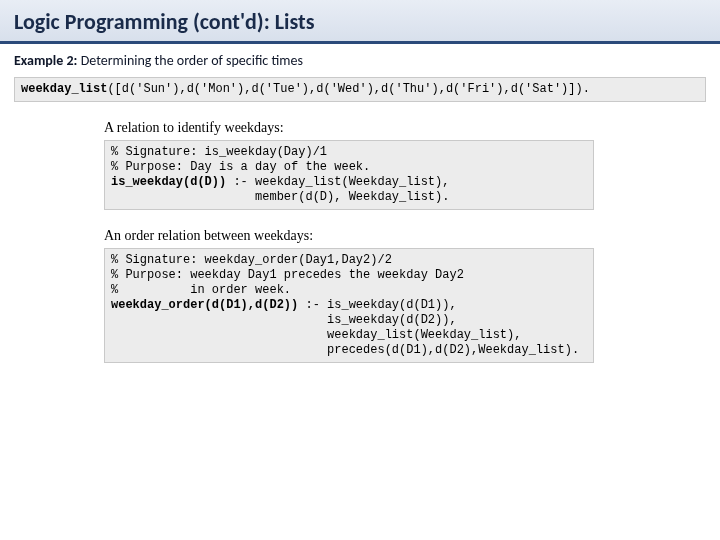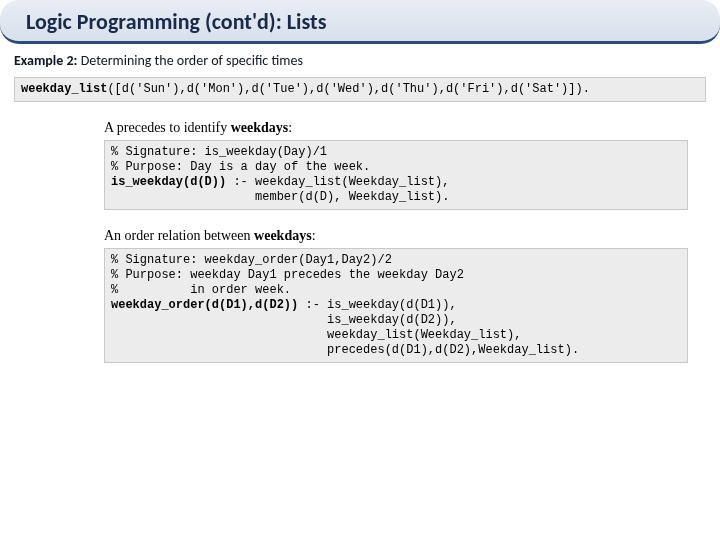--- a/index.html
+++ b/index.html
@@ -6,22 +6,21 @@
   body {
     width: 720px;
     height: 540px;
     background: #fff;
     font-family: Calibri, Arial, sans-serif;
     overflow: hidden;
   }
   .header {
     background: linear-gradient(to bottom, #e8edf5 0%, #d8e0ec 100%);
     border-bottom: 3px solid #2b4a7a;
-    padding: 8px 14px 6px 26px;
-    border-radius: 19px;
+    padding: 8px 14px 6px 14px;
   }
   .title {
     font-size: 22px;
     font-weight: bold;
     color: #1a2b4a;
   }
   .content {
     padding: 8px 14px 0 14px;
   }
   .example-line {
@@ -45,31 +44,31 @@
   .sub-section {
     margin-left: 90px;
     margin-top: 18px;
   }
   .sub-heading {
     font-family: "Times New Roman", serif;
     font-size: 14px;
     color: #000;
     margin-bottom: 4px;
   }
-  .sub-heading .bold { font-weight: bold; }
+  .sub-heading .bold { font-weight: normal; }
   .sub-code {
     background: #ececec;
     border: 1px solid #c9c9c9;
     font-family: "Courier New", monospace;
     font-size: 12px;
     color: #000;
     padding: 4px 6px;
     white-space: pre;
     line-height: 1.25;
-    width: 584px;
+    width: 490px;
   }
   .sub-code .kw { font-weight: bold; }
 </style>
 </head>
 <body>
 
 <div class="header">
   <div class="title">Logic Programming (cont'd):   Lists</div>
 </div>
 
@@ -77,21 +76,21 @@
 
   <div class="example-line">
     <span class="label">Example 2:</span><span>  Determining the order of specific times</span>
   </div>
 
   <div class="code-box"><span class="kw">weekday_list</span><span>([d('Sun'),d('Mon'),d('Tue'),d('Wed'),d('Thu'),d('Fri'),d('Sat')]).</span></div>
 
 
   <div class="sub-section">
     <div class="sub-heading">
-      <span>A precedes to identify </span><span class="bold">weekdays</span><span>:</span>
+      <span>A relation to identify </span><span class="bold">weekdays</span><span>:</span>
     </div>
     <div class="sub-code"><span>% Signature: is_weekday(Day)/1</span>
 <span>% Purpose: Day is a day of the week.</span>
 <span class="kw">is_weekday(d(D))</span><span> :- weekday_list(Weekday_list),</span>
 <span>                    member(d(D), Weekday_list).</span></div>
   </div>
 
   <div class="sub-section">
     <div class="sub-heading">
       <span>An order relation between </span><span class="bold">weekdays</span><span>:</span>

